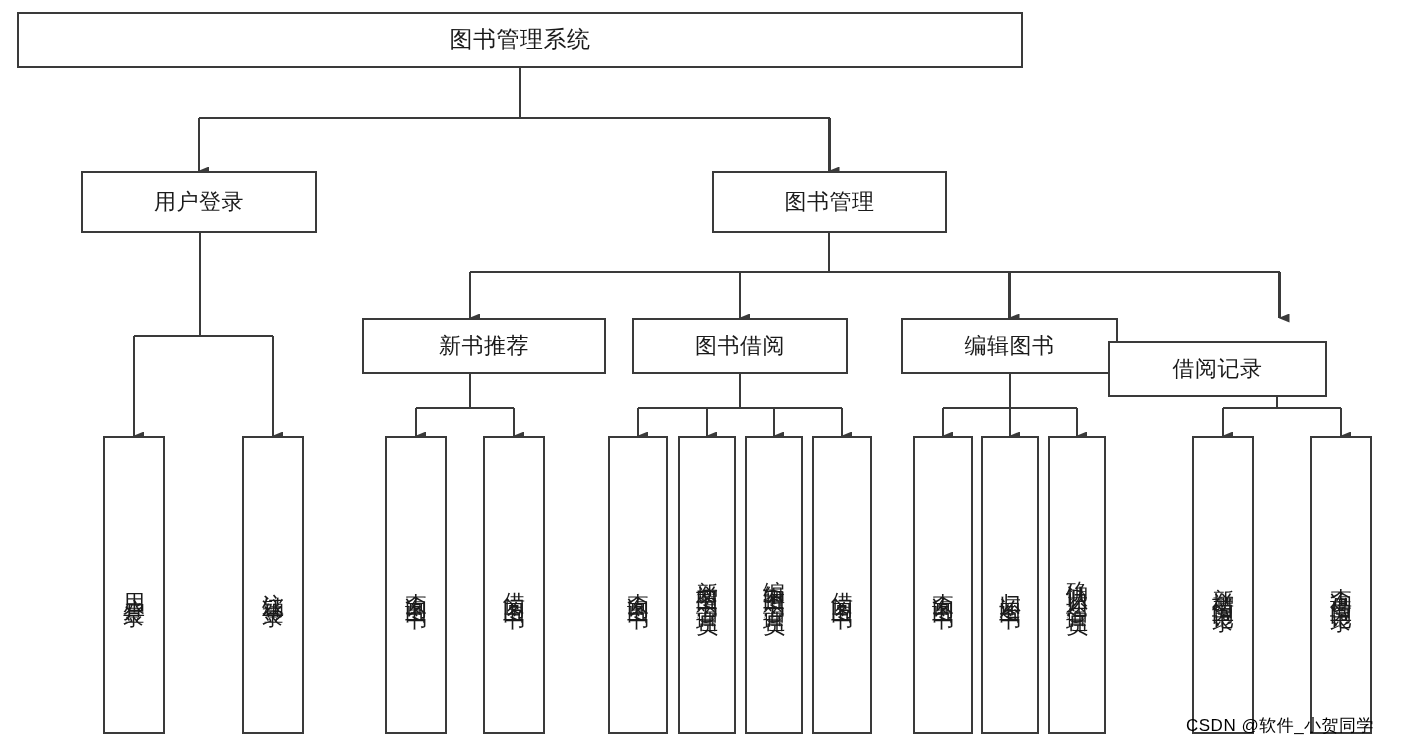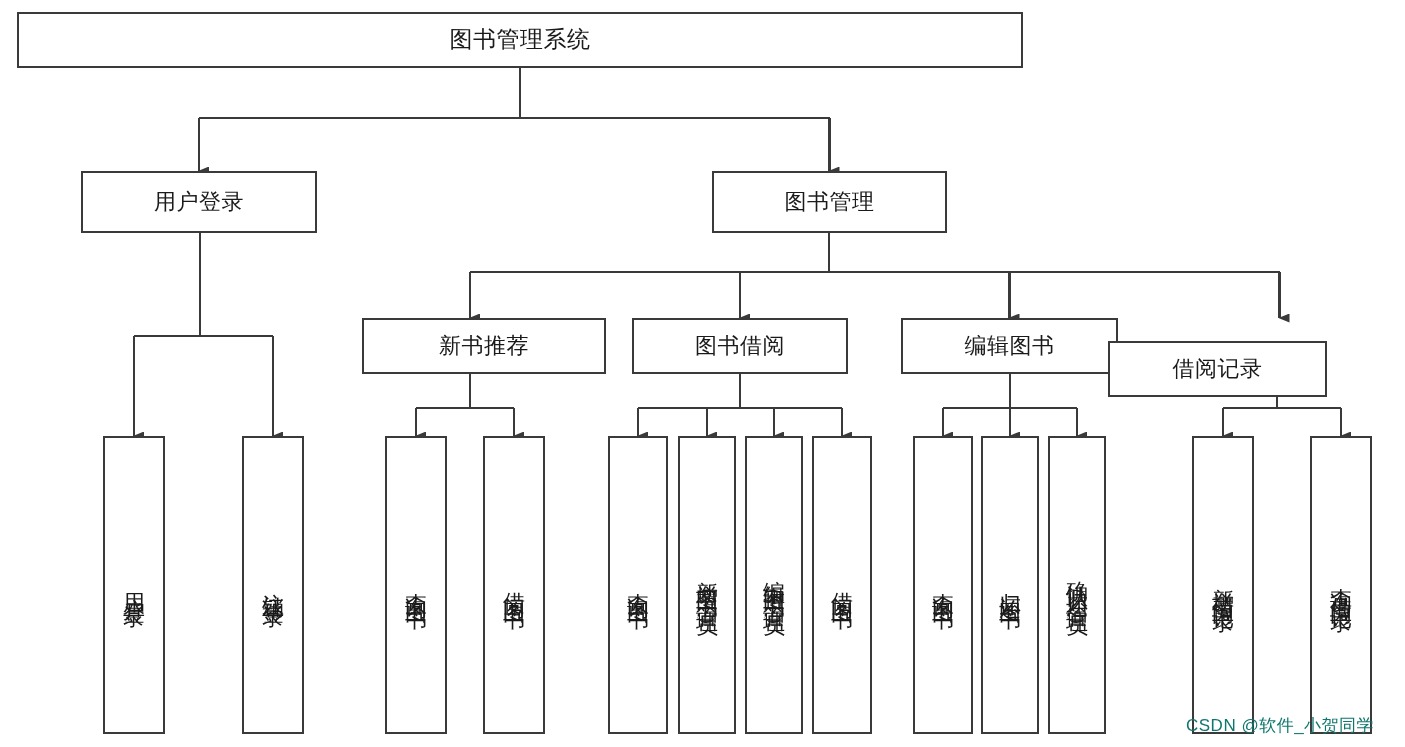--- a/index.html
+++ b/index.html
@@ -42,21 +42,21 @@
     text-orientation:upright;
     font-size:22px;
     letter-spacing:5px;
     line-height:1;
     max-height:278px;
   }
   .watermark{
     position:absolute;
     left:1186px;top:714px;
     font-size:17px;
-    color:#0f766e;
+    color:#000000;
     letter-spacing:0.5px;
     white-space:nowrap;
     pointer-events:none;
   }
 </style>
 </head>
 <body>
 
 <div id="diagram-root">
   <svg id="edges" viewBox="0 0 1405 747">

